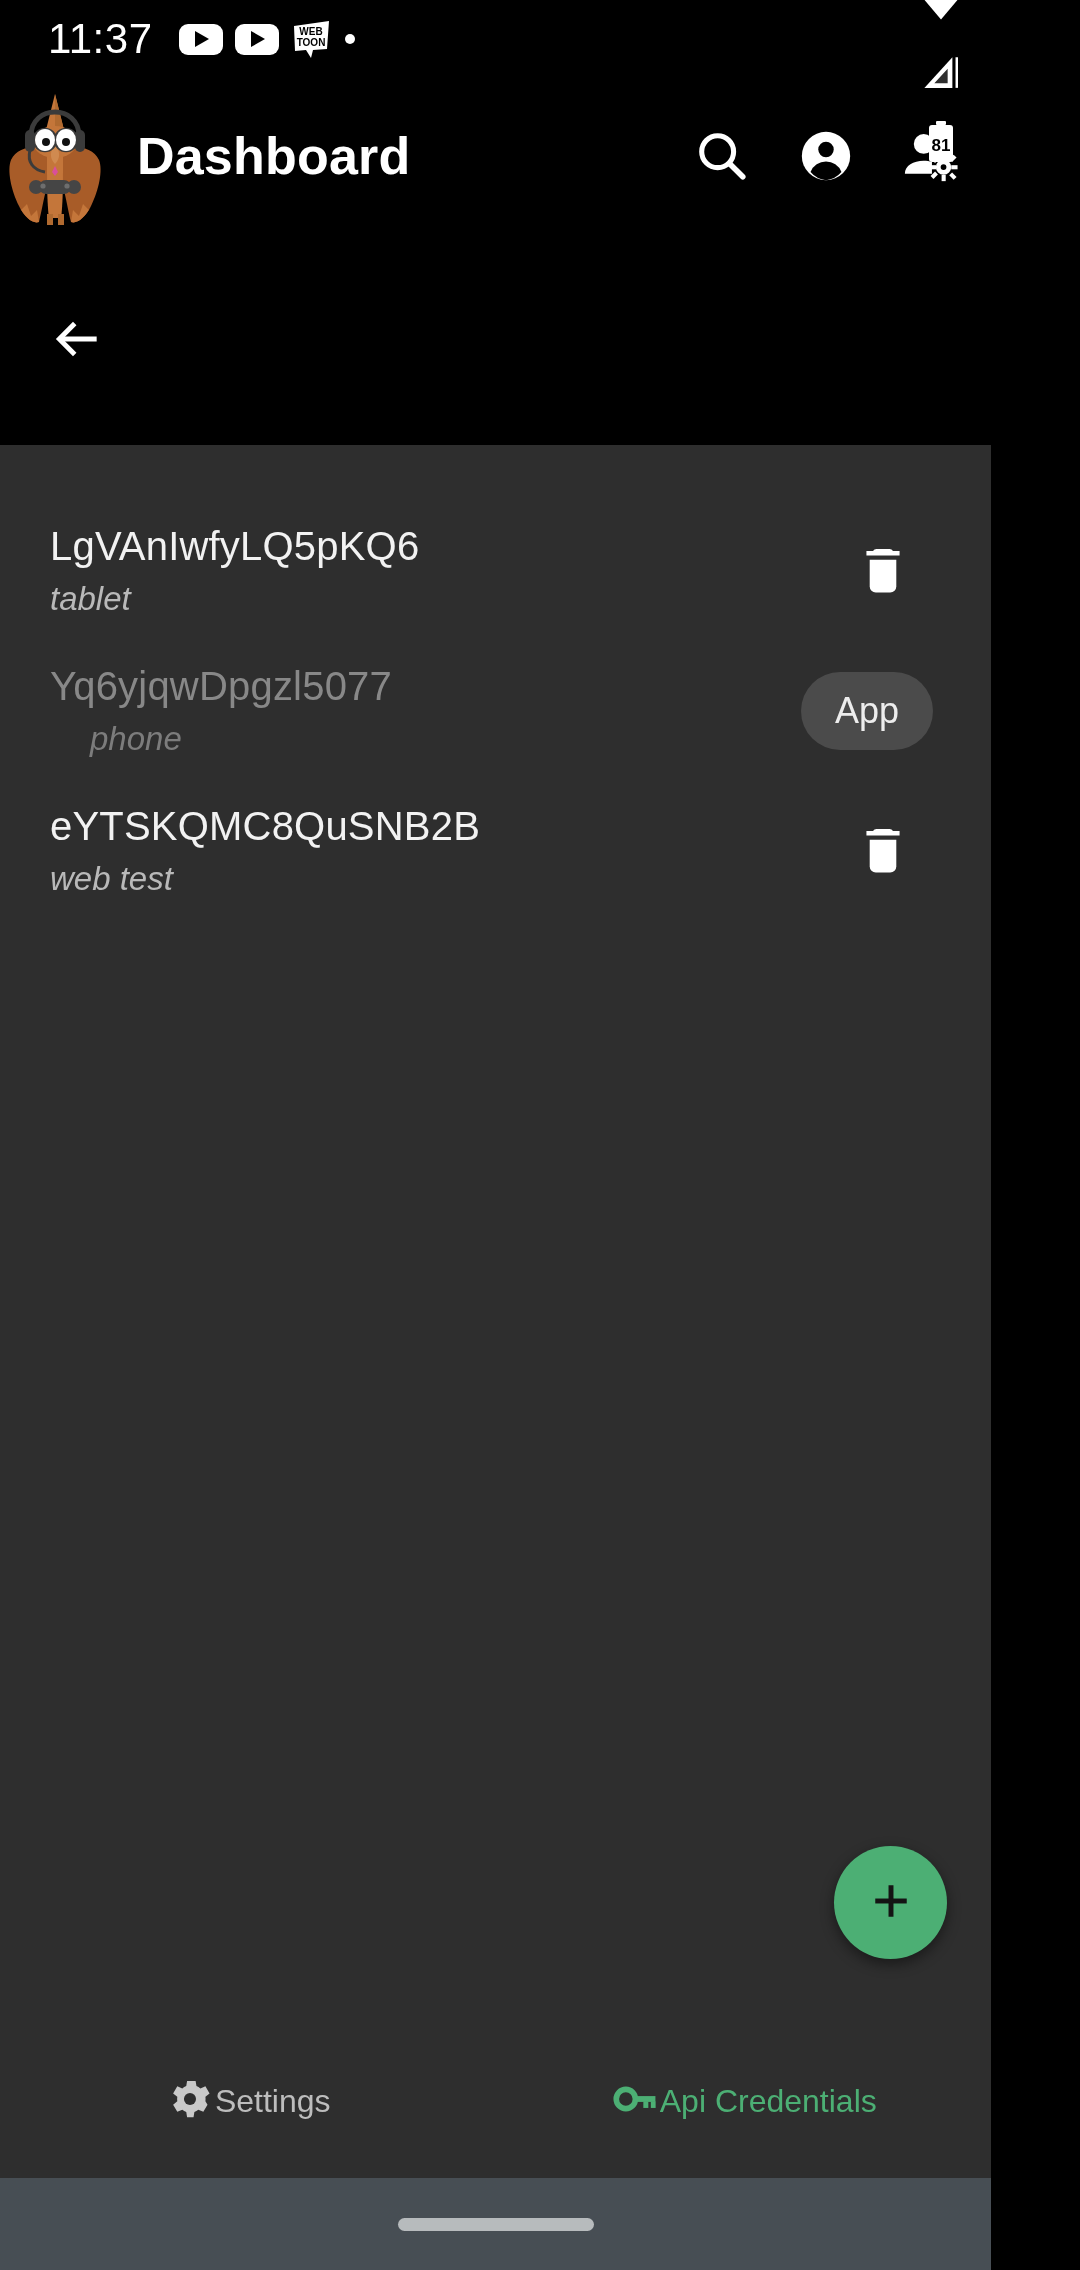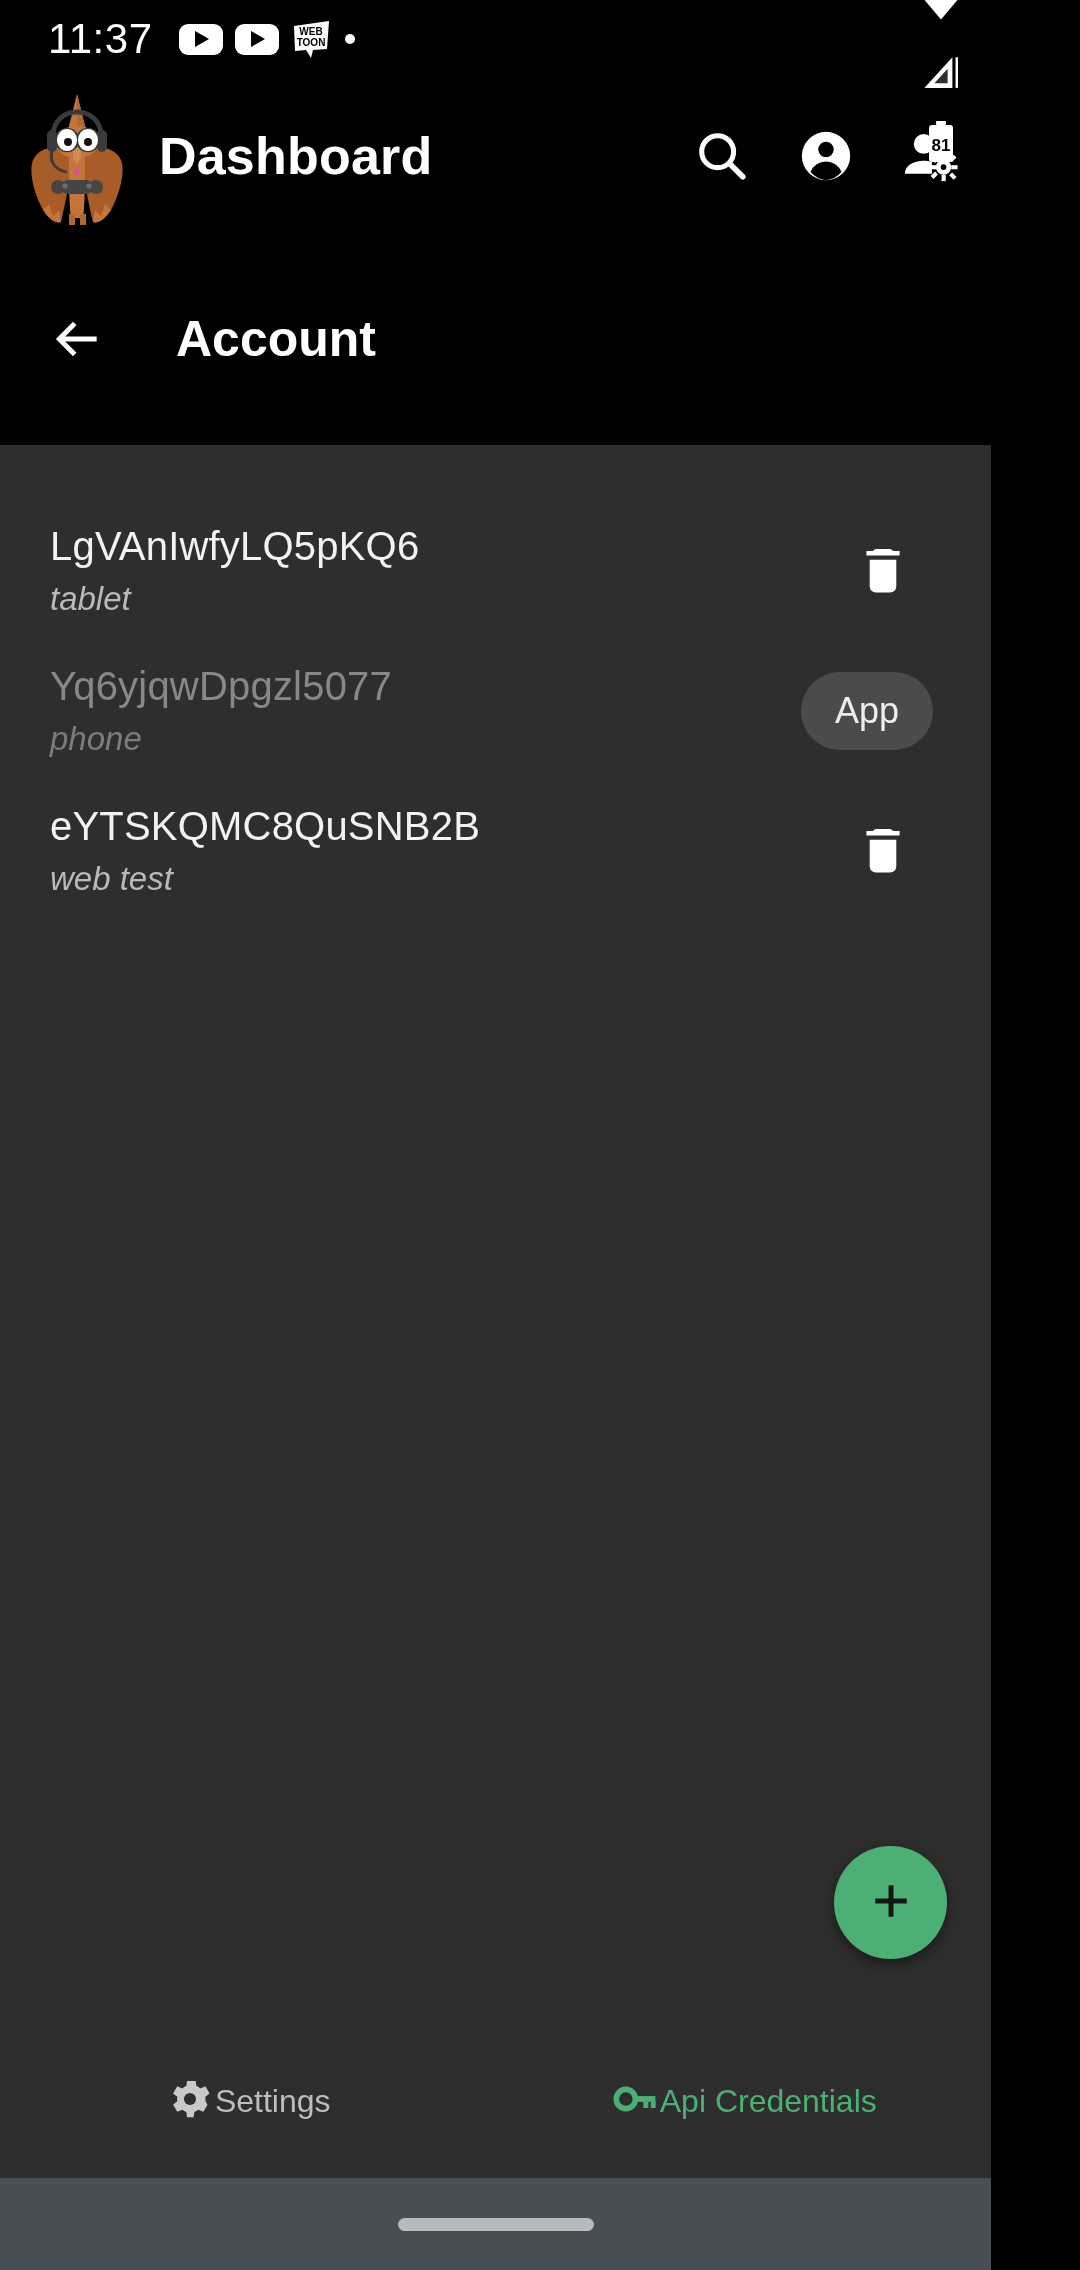--- a/index.html
+++ b/index.html
@@ -87,21 +87,21 @@
     font-family: "Liberation Sans", sans-serif;
     line-height: 1;
   }
 
   
   .appbar {
     background: #000;
     height: 155px;
     display: flex;
     align-items: center;
-    padding: 0 24px 0 25px;
+    padding: 0 24px 0 3px;
     flex: 0 0 auto;
   }
   .logo {
     width: 104px;
     height: 140px;
     flex: 0 0 auto;
     position: relative;
   }
   .appbar-title {
     color: #fff;
@@ -169,21 +169,21 @@
     letter-spacing: 0.2px;
   }
   .cred-sub {
     font-size: 33px;
     color: #b9b9b9;
     margin-top: 10px;
     line-height: 1.18;
     font-style: italic;
   }
   .cred-row.disabled .cred-title { color: #888888; }
-  .cred-row.disabled .cred-sub { color: #7c7c7c; }
+  .cred-row.disabled .cred-sub { color: #7c7c7c; margin-left: 40px; }
 
   .trash-btn {
     width: 72px; height: 72px;
     display: flex; align-items: center; justify-content: center;
     cursor: pointer;
     margin-right: 24px;
   }
   .chip {
     background: #4b4b4b;
     color: #ededed;
@@ -394,21 +394,20 @@
     </div>
   </div>
 
   <div class="subbar">
     <div class="back-btn">
       <svg width="56" height="56" viewBox="0 0 24 24">
         <line x1="20" y1="12" x2="4.6" y2="12" stroke="#fff" stroke-width="2.1"></line>
         <polyline points="10.6,5.4 4,12 10.6,18.6" fill="none" stroke="#fff" stroke-width="2.1"></polyline>
       </svg>
     </div>
-    <div class="subbar-title">Account</div>
   </div>
 
   <div class="content">
 
     <div class="cred-list">
 
       <div class="cred-row">
         <div class="cred-texts">
           <div class="cred-title">LgVAnIwfyLQ5pKQ6</div>
           <div class="cred-sub">tablet</div>

